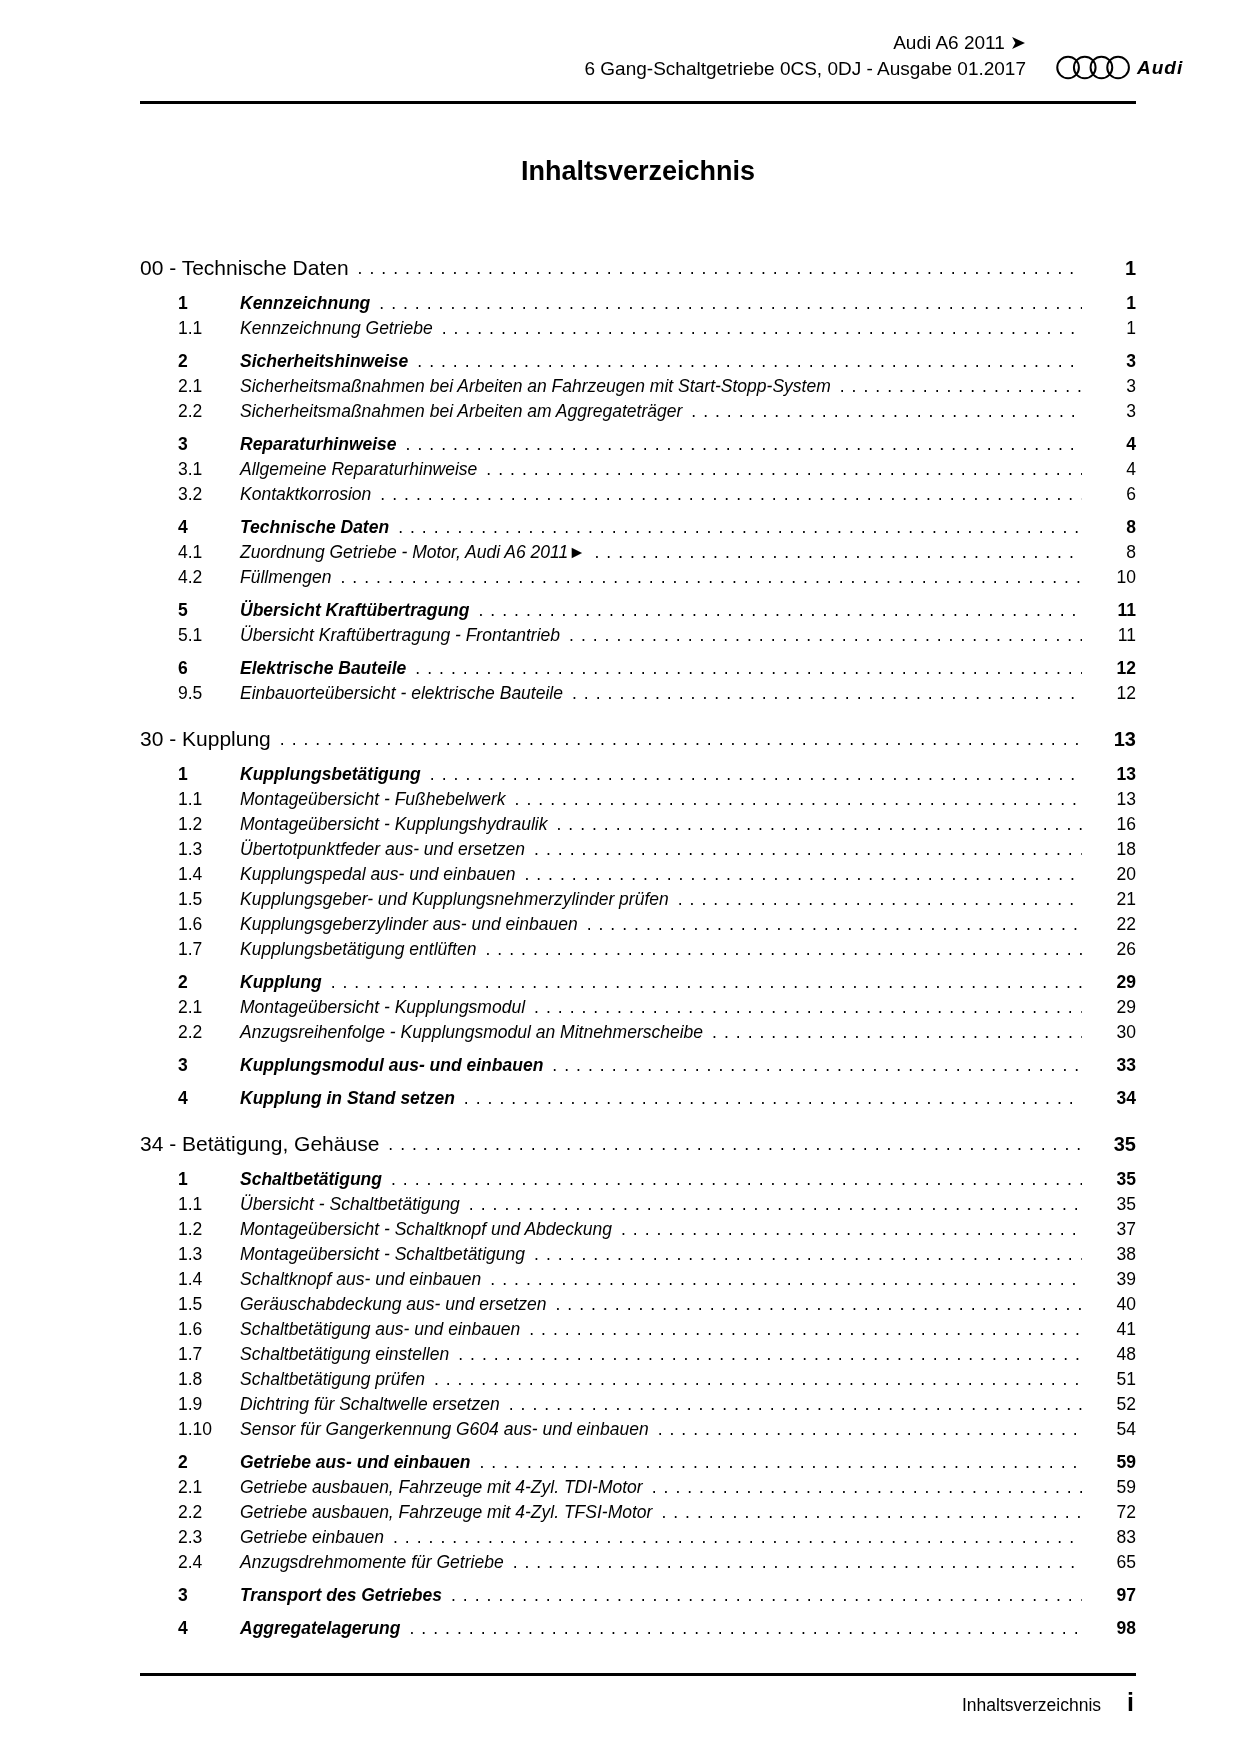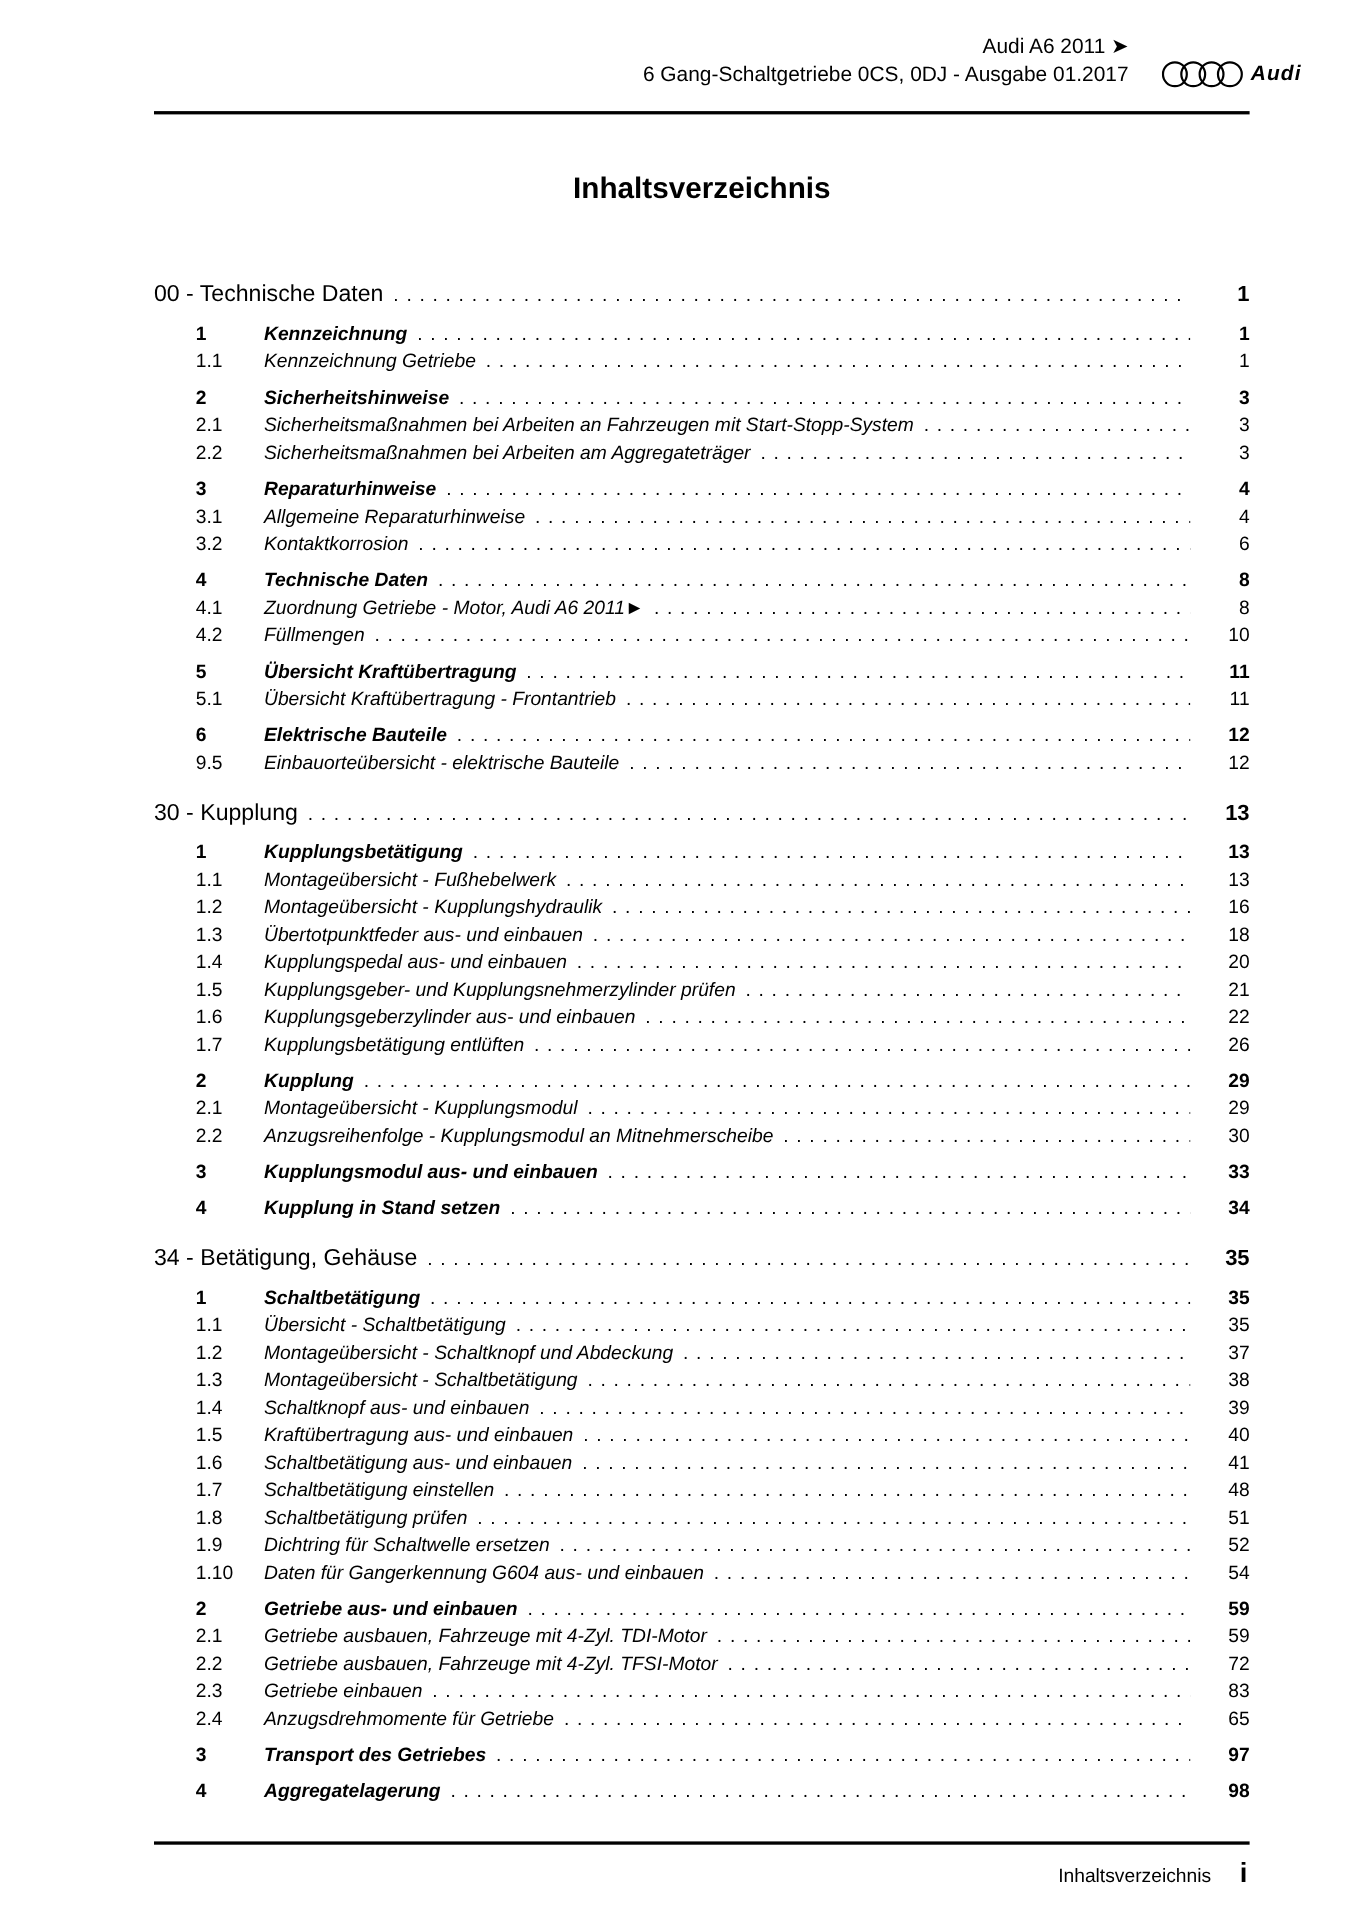--- a/index.html
+++ b/index.html
@@ -186,21 +186,21 @@
             <span class="page-col">13</span>
           </div>
           <div class="entry">
             <span class="num">1.2</span>
             <span class="etitle">Montageübersicht - Kupplungshydraulik</span>
             <span class="dots">................................................................................................................................................................</span>
             <span class="page-col">16</span>
           </div>
           <div class="entry">
             <span class="num">1.3</span>
-            <span class="etitle">Übertotpunktfeder aus- und einbauen</span>
+            <span class="etitle">Übertotpunktfeder aus- und ersetzen</span>
             <span class="dots">................................................................................................................................................................</span>
             <span class="page-col">18</span>
           </div>
           <div class="entry">
             <span class="num">1.4</span>
             <span class="etitle">Kupplungspedal aus- und einbauen</span>
             <span class="dots">................................................................................................................................................................</span>
             <span class="page-col">20</span>
           </div>
           <div class="entry">
@@ -285,21 +285,21 @@
             <span class="page-col">38</span>
           </div>
           <div class="entry">
             <span class="num">1.4</span>
             <span class="etitle">Schaltknopf aus- und einbauen</span>
             <span class="dots">................................................................................................................................................................</span>
             <span class="page-col">39</span>
           </div>
           <div class="entry">
             <span class="num">1.5</span>
-            <span class="etitle">Kraftübertragung aus- und einbauen</span>
+            <span class="etitle">Geräuschabdeckung aus- und ersetzen</span>
             <span class="dots">................................................................................................................................................................</span>
             <span class="page-col">40</span>
           </div>
           <div class="entry">
             <span class="num">1.6</span>
             <span class="etitle">Schaltbetätigung aus- und einbauen</span>
             <span class="dots">................................................................................................................................................................</span>
             <span class="page-col">41</span>
           </div>
           <div class="entry">
@@ -315,21 +315,21 @@
             <span class="page-col">51</span>
           </div>
           <div class="entry">
             <span class="num">1.9</span>
             <span class="etitle">Dichtring für Schaltwelle ersetzen</span>
             <span class="dots">................................................................................................................................................................</span>
             <span class="page-col">52</span>
           </div>
           <div class="entry">
             <span class="num">1.10</span>
-            <span class="etitle">Daten für Gangerkennung G604 aus- und einbauen</span>
+            <span class="etitle">Sensor für Gangerkennung G604 aus- und einbauen</span>
             <span class="dots">................................................................................................................................................................</span>
             <span class="page-col">54</span>
           </div>
           <div class="entry l1">
             <span class="num">2</span>
             <span class="etitle">Getriebe aus- und einbauen</span>
             <span class="dots">................................................................................................................................................................</span>
             <span class="page-col">59</span>
           </div>
           <div class="entry">

